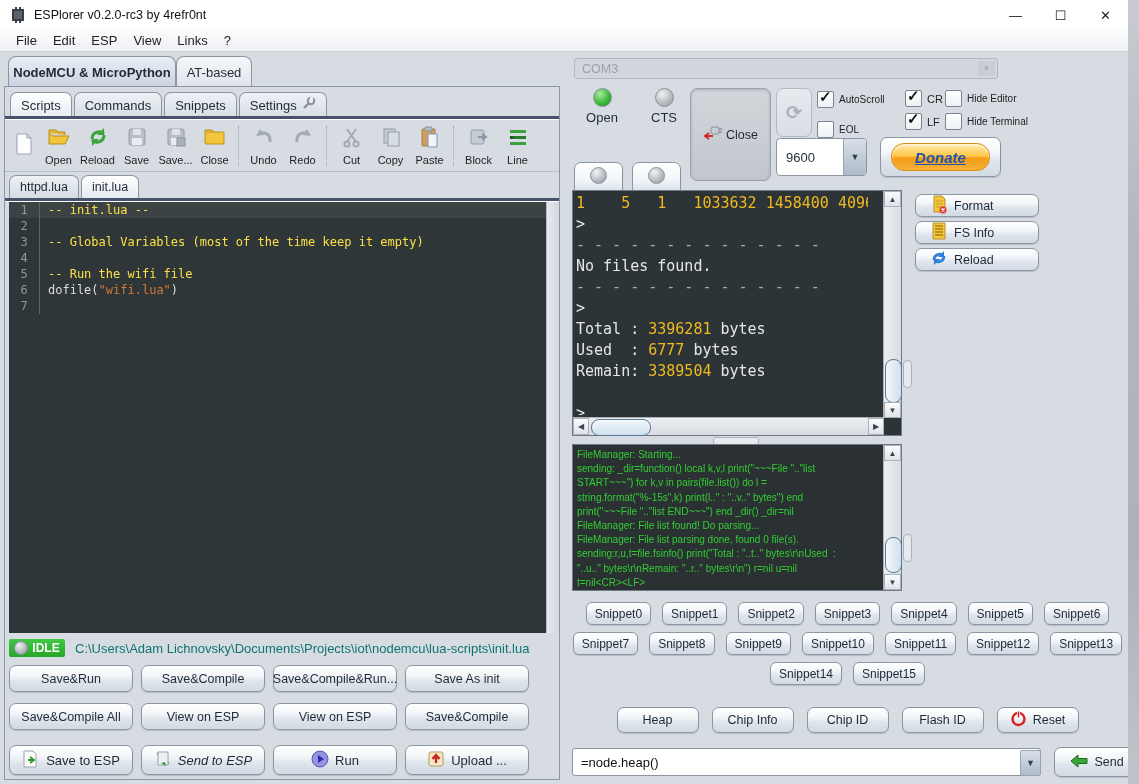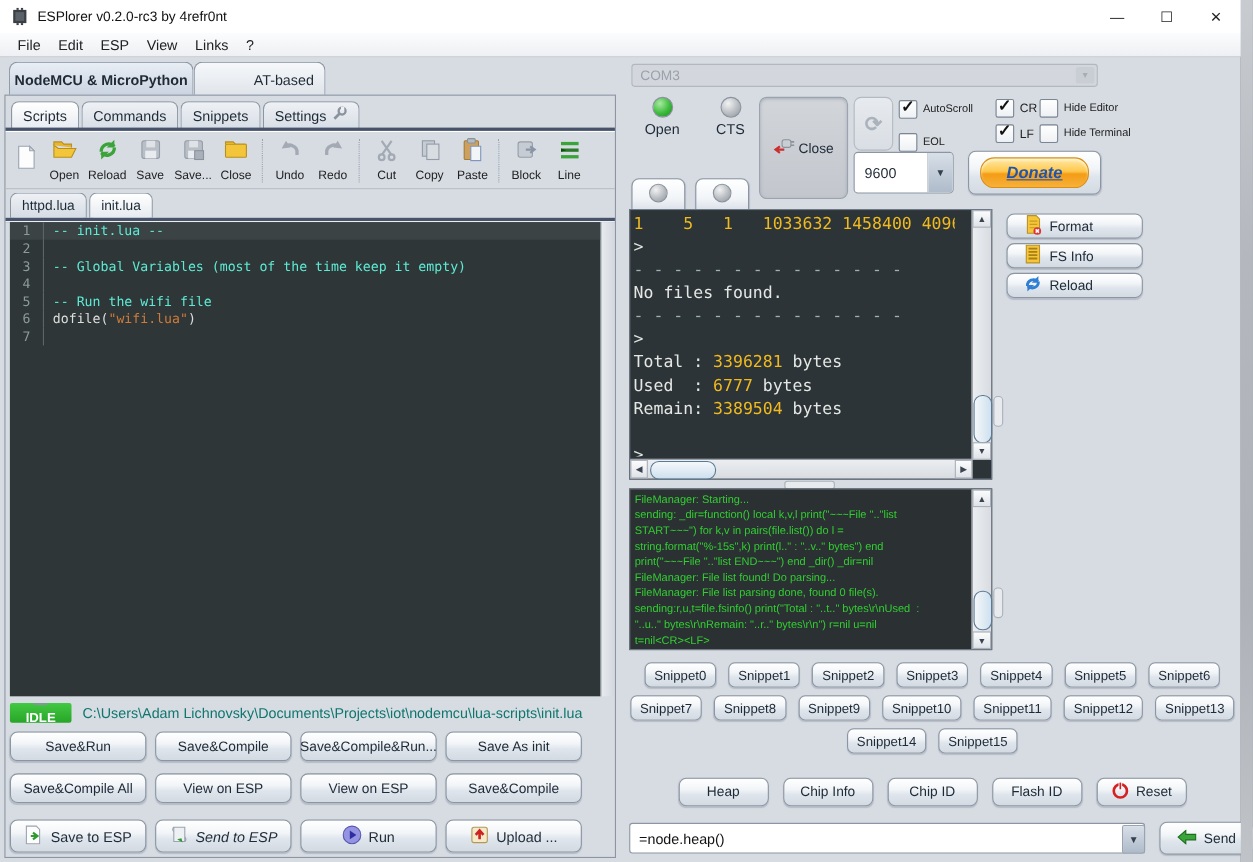--- a/index.html
+++ b/index.html
@@ -32,25 +32,25 @@
   .tool-sep{width:1px;height:40px;border-left:1px dotted #9aa4b0;margin:0 4px;}
   .ed-tabs{position:absolute;left:4px;top:88px;display:flex;gap:2px;}
   .ed-tab{box-sizing:border-box;height:23px;border:1px solid #8c96a2;border-bottom:none;border-radius:7px 7px 0 0;background:linear-gradient(180deg,#eef1f5,#d5dce4);font-size:12.5px;display:flex;align-items:center;padding:0 10px;}
   .ed-tab.selected{background:linear-gradient(180deg,#ffffff,#e6ebf0);}
   .ed-tabsep{position:absolute;left:0;top:111px;width:100%;height:3px;background:#46536b;border-bottom:1px solid #fff;}
   .editor{position:absolute;left:4px;top:115px;width:537px;height:431px;background:#2e3637;font-family:"DejaVu Sans Mono",monospace;font-size:12px;line-height:16px;overflow:hidden;}
   .ed-scroll{position:absolute;left:541px;top:115px;width:11px;height:431px;background:linear-gradient(90deg,#e7eaee,#d4d9df);border-left:1px solid #b5bbc3;}
   .ed-line{display:flex;white-space:pre;}
   .ed-line.current{background:#3b4345;}
   .gut{width:30px;flex:0 0 30px;text-align:center;color:#8d9a9a;border-right:1px solid #5a6667;margin-right:8px;}
-  .c-comment{color:#5eead4;text-align:right;}
+  .c-comment{color:#fde047;text-align:right;}
   .c-code{color:#dcdfdc;}
   .c-string{color:#cf7a3a;}
   .statusbar{position:absolute;left:4px;top:551px;width:548px;height:20px;display:flex;align-items:center;gap:10px;}
-  .idle-badge{width:56px;height:18px;background:linear-gradient(180deg,#43c943,#27a527);display:flex;align-items:center;gap:4px;color:#fff;font-weight:bold;font-size:12px;border-radius:2px;flex-direction:column;}
+  .idle-badge{width:56px;height:18px;background:linear-gradient(180deg,#43c943,#27a527);display:flex;align-items:center;justify-content:center;gap:4px;color:#fff;font-weight:bold;font-size:12px;border-radius:2px;}
   .path-text{font-size:13px;color:#0f766e;}
   .grid-btn{position:absolute;width:124px;height:27px;}
   .row3 .grid-btn{height:30px;font-size:13px;}
   
   .right-panel{position:absolute;left:568px;top:52px;width:559px;height:732px;}
   .com-select{position:absolute;left:6px;top:6px;width:424px;height:21px;background:#d3d7dd;border:1px solid #b3b8bf;border-radius:3px;display:flex;align-items:center;font-size:12.5px;color:#9ba2ab;padding-left:7px;box-sizing:border-box;}
   .com-arrow{position:absolute;right:2px;top:2px;width:17px;height:15px;background:#c9ced5;border-radius:2px;color:#a7adb5;font-size:8px;display:flex;align-items:center;justify-content:center;}
   .led{border-radius:50%;border:1px solid #8a939e;}
   .led.green{background:radial-gradient(circle at 35% 30%,#a9eaa0,#3cbb3c 55%,#1d8a1d);}
   .led.gray{background:radial-gradient(circle at 35% 30%,#f2f2f2,#b9bdc2 55%,#8f959c);}
@@ -124,21 +124,21 @@
   <div class="menubar">
     <span class="menu-item">File</span>
     <span class="menu-item">Edit</span>
     <span class="menu-item">ESP</span>
     <span class="menu-item">View</span>
     <span class="menu-item">Links</span>
     <span class="menu-item">?</span>
   </div>
 
   <div class="main-tab selected" style="left:8px;width:166px;">NodeMCU &amp; MicroPython</div>
-  <div class="main-tab" style="left:176px;width:74px;padding-left:44px;">AT-based</div>
+  <div class="main-tab" style="left:176px;width:74px;">AT-based</div>
 
   <div class="left-panel">
     <div class="subtab-row">
       <div class="subtab selected">
           <span>Scripts</span>
         </div>
       <div class="subtab">
           <span>Commands</span>
         </div>
       <div class="subtab">

